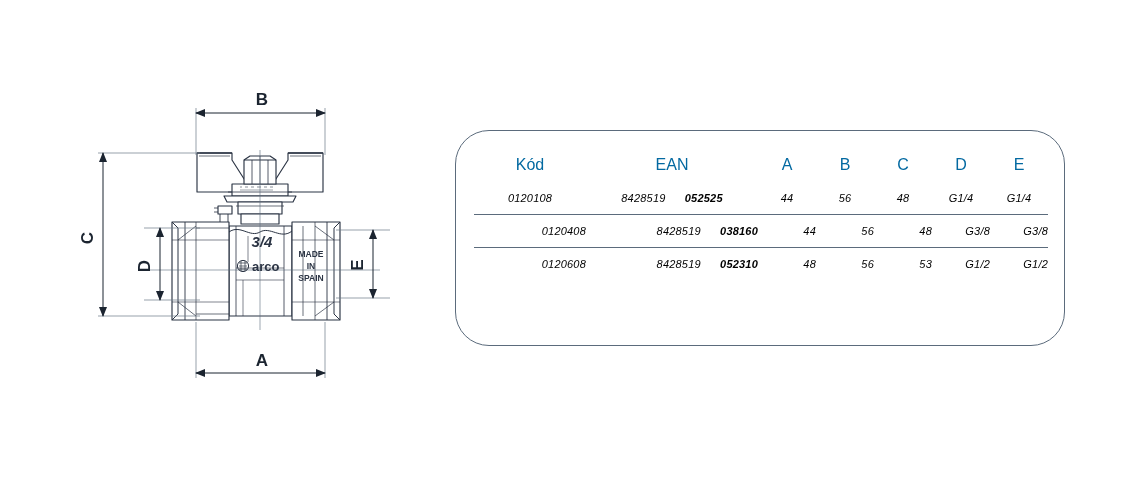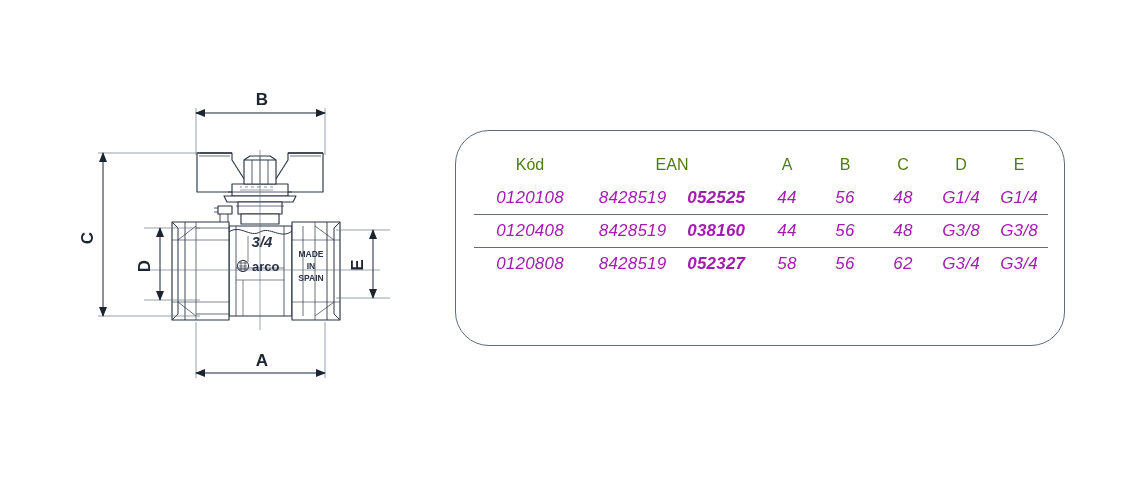--- a/index.html
+++ b/index.html
@@ -68,33 +68,34 @@
     text-align: center;
     vertical-align: middle;
     height: 32px;
     white-space: nowrap;
   }
   table.spec thead th {
     font-family: "Liberation Sans", sans-serif;
     font-size: 16px;
     font-weight: 400;
     font-style: normal;
-    color: #4d7c0f;
+    color: #0369a1;
     height: 34px;
   }
   table.spec tbody td {
     font-family: "Liberation Sans", sans-serif;
-    font-size: 17px;
+    font-size: 11px;
     font-style: italic;
     font-weight: 400;
-    color: #a21caf;
+    color: #000000;
     letter-spacing: 0.2px;
   }
   table.spec tbody tr + tr td {
     border-top: 1.1px solid #5b6b7c;
+    text-align: right;
   }
 
   .ean-prefix { font-weight: 400; }
   .ean-suffix { font-weight: 700; font-style: italic; margin-left: 16px; }
 
   col.c-kod  { width: 112px; }
   col.c-ean  { width: 172px; }
   col.c-a    { width:  58px; }
   col.c-b    { width:  58px; }
   col.c-c    { width:  58px; }
@@ -289,25 +290,25 @@
           <tr>
             <td>0120408</td>
             <td><span class="ean-prefix">8428519</span> <span class="ean-suffix">038160</span></td>
             <td>44</td>
             <td>56</td>
             <td>48</td>
             <td>G3/8</td>
             <td>G3/8</td>
           </tr>
           <tr>
-            <td>0120808</td>
-            <td><span class="ean-prefix">8428519</span> <span class="ean-suffix">052327</span></td>
-            <td>58</td>
+            <td>0120608</td>
+            <td><span class="ean-prefix">8428519</span> <span class="ean-suffix">052310</span></td>
+            <td>48</td>
             <td>56</td>
-            <td>62</td>
-            <td>G3/4</td>
-            <td>G3/4</td>
+            <td>53</td>
+            <td>G1/2</td>
+            <td>G1/2</td>
           </tr>
         </tbody>
     </table>
   </div>
 
 </div>
 
 </body></html>

